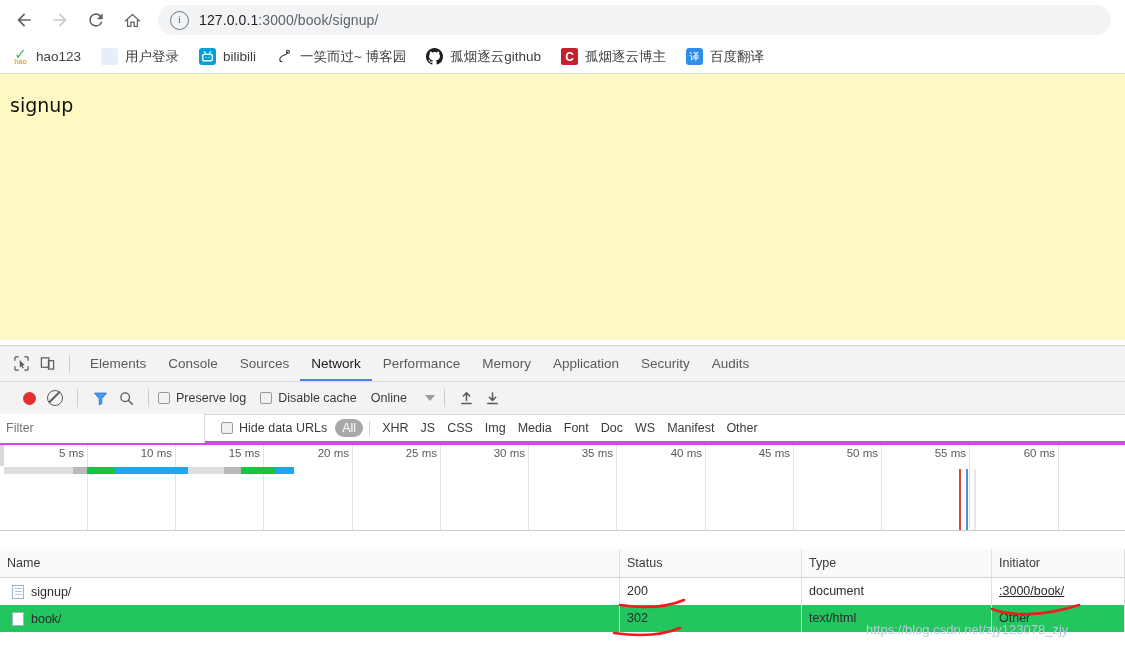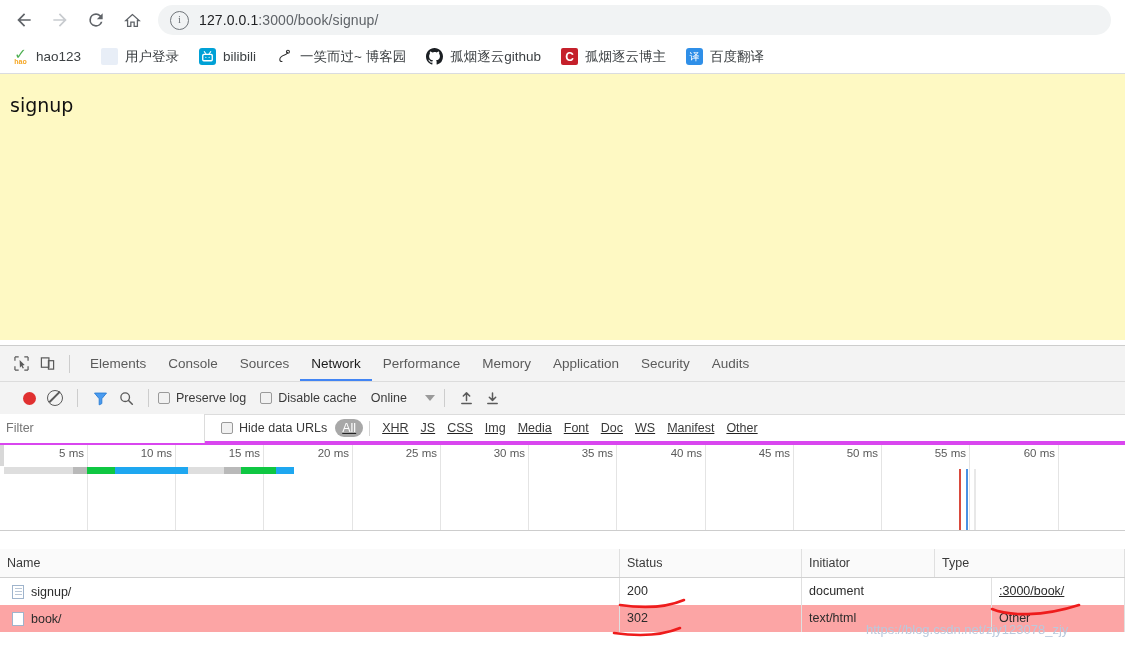--- a/index.html
+++ b/index.html
@@ -111,21 +111,21 @@
 
   .dt-filterbar{
     height:30px;display:flex;align-items:center;border-bottom:4px solid #d946ef;
     background:#ffffff;box-sizing:border-box;
   }
   .filter-input{
     width:205px;height:29px;line-height:29px;padding-left:6px;font-size:12.5px;
     color:#9b9b9b;border:none;border-right:1px solid #dcdcdc;box-sizing:border-box;
     background:#fff;outline:none;font-family:inherit;
   }
-  .res-types{display:flex;align-items:center;margin-left:8px;text-decoration:underline;}
+  .res-types{display:flex;align-items:center;margin-left:8px;}
   .res-type{font-size:12.5px;color:#3a3a3a;padding:2px 6px;white-space:nowrap;}
   .res-type.sel{background:#a8a8a8;color:#fff;border-radius:9px;padding:2px 7px;}
   .res-sep{width:1px;height:15px;background:#d5d5d5;margin:0 6px;}
 
   
   .overview{
     position:relative;height:85px;background:#fff;border-bottom:1px solid #cdcdcd;
     overflow:hidden;
   }
   .ov-tick{
@@ -142,21 +142,21 @@
   .req-table{position:absolute;left:0;top:203px;width:1125px;height:98px;background:#fff;}
   .req-head{
     display:flex;height:29px;border-bottom:1px solid #d0d0d0;background:#fafafa;
     box-sizing:border-box;
   }
   .req-head .cell{
     font-size:12.5px;color:#3a3a3a;line-height:28px;padding-left:7px;
     border-right:1px solid #e0e0e0;box-sizing:border-box;overflow:hidden;white-space:nowrap;
   }
   .req-row{display:flex;height:27px;box-sizing:border-box;}
-  .req-row.alt{background:#fca5a5;}
+  .req-row.alt{background:#22c55e;}
   .req-row .cell{
     font-size:12.5px;color:#2b2b2b;line-height:26px;padding-left:7px;
     border-right:1px solid #e0e0e0;box-sizing:border-box;overflow:hidden;white-space:nowrap;
   }
   .c-name{width:620px;display:flex;align-items:center;}
   .c-status{width:182px;}
   .c-type{width:190px;}
   .c-init{width:133px;}
   .doc-ico{
     width:12px;height:14px;border:1px solid #9fb4cc;background:#fff;flex:none;
@@ -410,22 +410,22 @@
 
       <div class="ov-line" style="left:959px;background:#d94a3d;"></div>
       <div class="ov-line" style="left:966px;background:#4a90e2;"></div>
       <div class="ov-line" style="left:974px;background:#e8e8e8;"></div>
     </div>
 
     <div class="req-table">
       <div class="req-head">
         <div class="cell c-name">Name</div>
         <div class="cell c-status">Status</div>
+        <div class="cell c-type">Type</div>
         <div class="cell c-init">Initiator</div>
-        <div class="cell c-type">Type</div>
       </div>
 
       <div class="req-row">
         <div class="cell c-name">
           <span class="doc-ico">
               <i></i>
               <i></i>
               <i></i>
             </span>
           <span>signup/</span>

